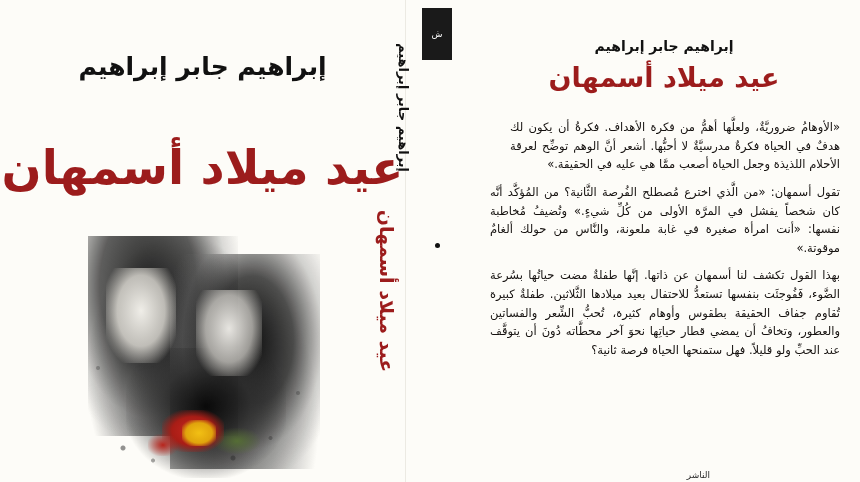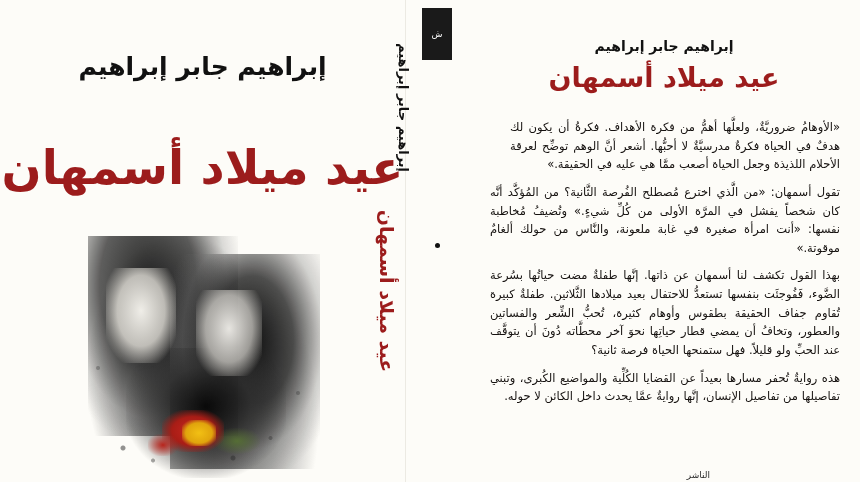--- a/index.html
+++ b/index.html
@@ -323,18 +323,17 @@
     </div>
   </div>
 
   <div class="back-cover">
     <div class="back-author">إبراهيم جابر إبراهيم</div>
     <div class="back-title">عيد ميلاد أسمهان</div>
     <div class="back-text">
       <p class="quote">«الأوهامُ ضروريَّةٌ، ولعلَّها أهمُّ من فكرة الأهداف. فكرةُ أن يكون لك هدفٌ في الحياة فكرةٌ مدرسيَّةٌ لا أحبُّها. أشعر أنَّ الوهم توضِّح لعرقة الأحلام اللذيذة وجعل الحياة أصعب ممَّا هي عليه في الحقيقة.»</p>
       <p>تقول أسمهان: «من الَّذي اخترع مُصطلح الفُرصة الثَّانية؟ من المُؤكَّد أنَّه كان شخصاً يفشل في المرَّة الأولى من كُلِّ شيءٍ.» وتُضيفُ مُخاطبة نفسها: «أنت امرأة صغيرة في غابة ملعونة، والنَّاس من حولك ألغامٌ موقوتة.»</p>
       <p>بهذا القول تكشف لنا أسمهان عن ذاتها. إنَّها طفلةٌ مضت حياتُها بسُرعة الضَّوء، فَفُوجئَت بنفسها تستعدُّ للاحتفال بعيد ميلادها الثَّلاثين. طفلةٌ كبيرة تُقاوم جفاف الحقيقة بطقوس وأوهام كثيرة، تُحبُّ الشِّعر والفساتين والعطور، وتخافُ أن يمضي قطار حياتِها نحوَ آخر محطَّاته دُونَ أن يتوقَّف عند الحبِّ ولو قليلاً. فهل ستمنحها الحياة فرصة ثانية؟</p>
-      <p>هذه روايةٌ تُحفر مسارها بعيداً عن القضايا الكُلِّية والمواضيع الكُبرى، وتبني تفاصيلها من تفاصيل الإنسان، إنَّها روايةٌ عمَّا يحدث داخل الكائن لا حوله.</p>
     </div>
     <div class="back-footer-mark">الناشر</div>
   </div>
 
 </div>
 
 </body></html>

